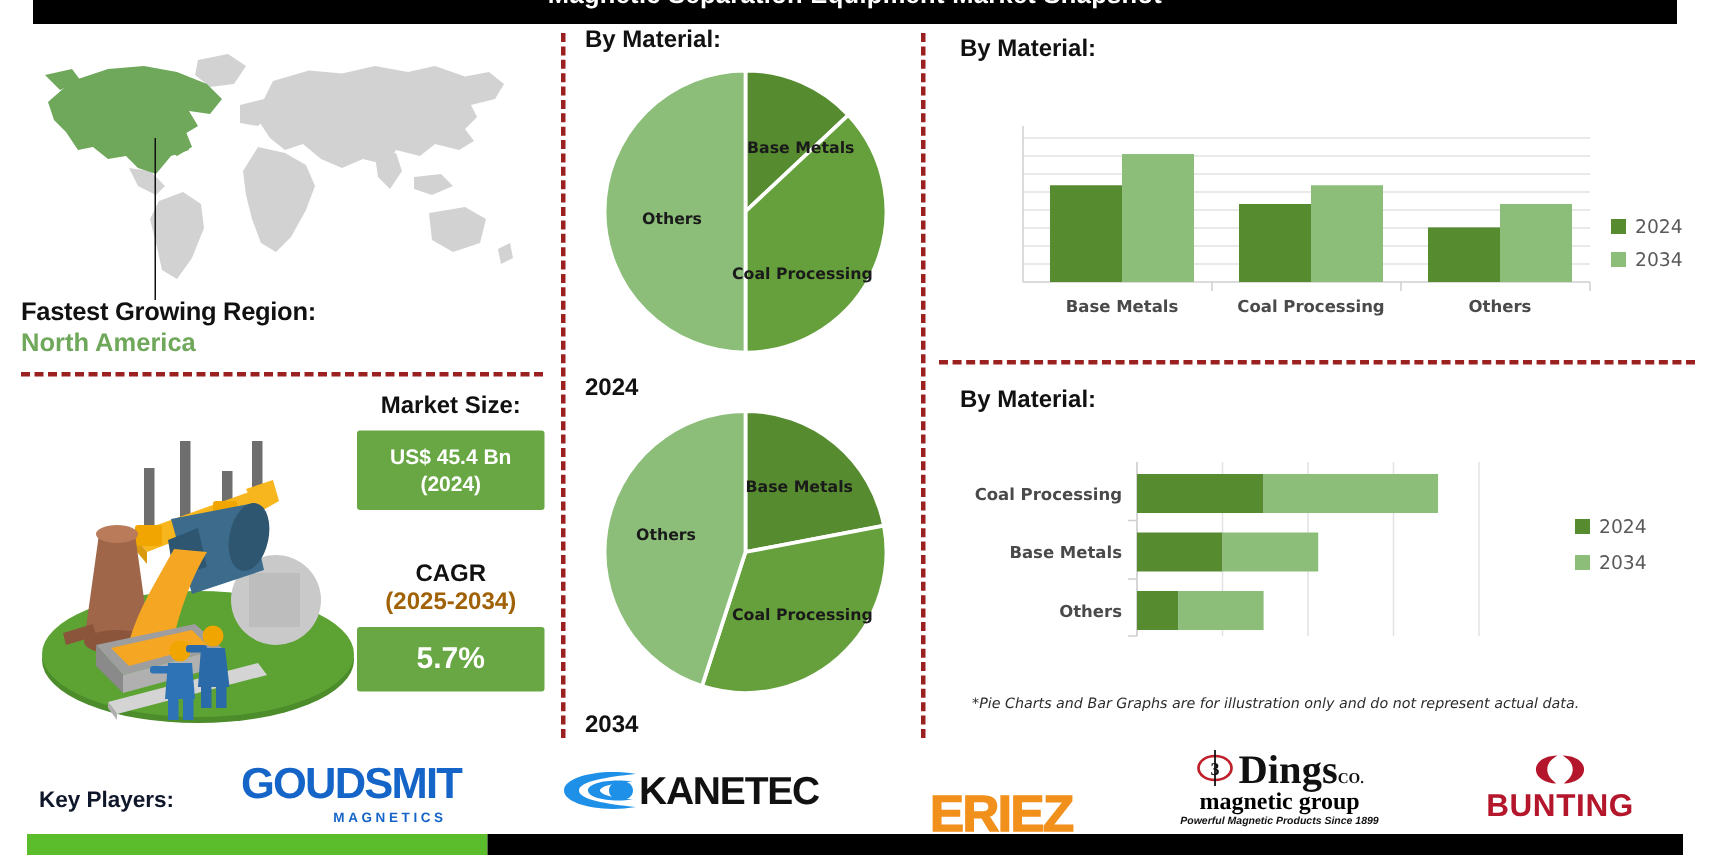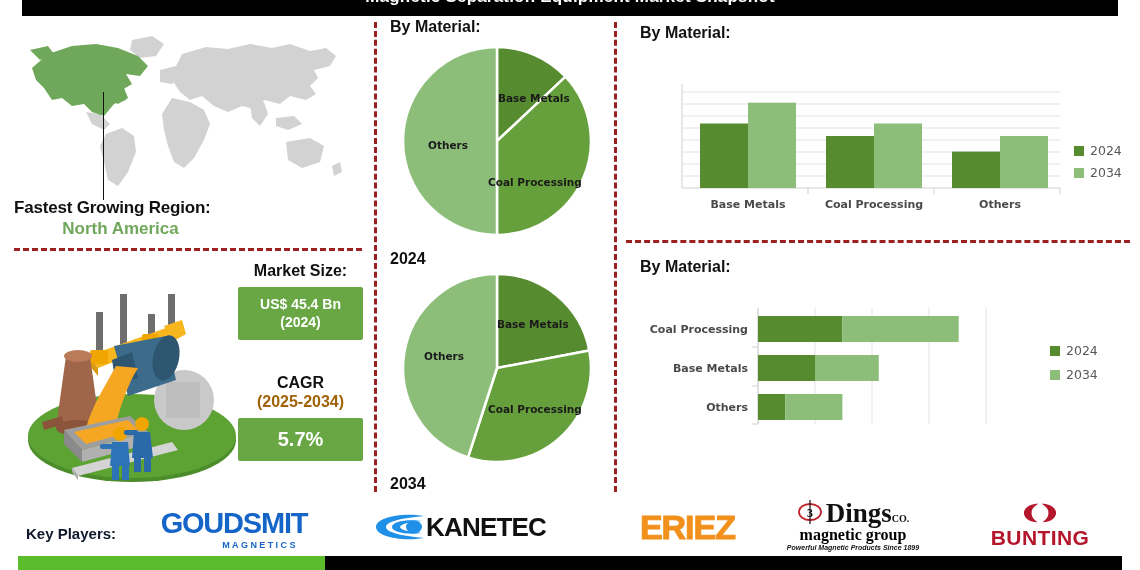--- a/index.html
+++ b/index.html
@@ -38,21 +38,21 @@
   .pointer-line {
     position: absolute; left: 103px; top: 92px; width: 0; height: 108px;
     border-left: 1.5px solid #111;
   }
   .region-block { position: absolute; left: 14px; top: 198px; width: 340px; }
   .region-label {
     font-size: 17px; font-weight: bold; color: #111; letter-spacing: -.2px;
   }
   .region-value {
     font-size: 17px; font-weight: bold; color: #6FA85A;
-    text-align: center; width: 213px; margin-top: 1px;
+    width: 213px; margin-top: 1px;
   }
 
   .illus { position: absolute; left: 16px; top: 272px; width: 228px; height: 220px; }
   .illus svg { width: 100%; height: 100%; display: block; }
 
   .stat-col { position: absolute; left: 238px; top: 262px; width: 125px; }
   .stat-head {
     font-size: 16px; font-weight: bold; color: #111; text-align: center;
     white-space: nowrap;
   }
@@ -116,21 +116,21 @@
     font-size: 9px; font-weight: bold; color: #1565C8;
     letter-spacing: 2.4px; margin-top: 2px; margin-left: 52px; white-space: nowrap;
   }
 
   .lg-kanetec { left: 360px; top: 510px; width: 200px; height: 34px; }
   .kanetec-txt {
     font-size: 26px; font-weight: bold; color: #111;
     letter-spacing: -.8px; white-space: nowrap;
   }
 
-  .lg-eriez { left: 600px; top: 508px; width: 135px; height: 38px; justify-content: flex-end; }
+  .lg-eriez { left: 600px; top: 524px; width: 135px; height: 38px; }
   .eriez-txt {
     font-size: 34px; font-weight: bold; color: #F2901C;
     letter-spacing: -1px; white-space: nowrap;
     -webkit-text-stroke: 1px #F2901C;
   }
 
   .lg-dings { left: 768px; top: 500px; width: 170px; height: 50px; flex-direction: column; }
   .dings-main {
     font-family: "Liberation Serif", serif;
     font-size: 27px; font-weight: bold; color: #111; line-height: 1;
@@ -387,20 +387,21 @@
 
       <g>
         <rect x="410" y="62" width="10" height="10" fill="#568B30"></rect>
         <text class="legend-txt" x="426" y="71">2024</text>
         <rect x="410" y="86" width="10" height="10" fill="#8CBE7A"></rect>
         <text class="legend-txt" x="426" y="95">2034</text>
       </g>
     </svg>
   </div>
 
+  <div class="footnote" style="left:648px; top:464px;">*Pie Charts and Bar Graphs are for illustration only and do not represent actual data.</div>
 
   <div class="footer"></div>
 
   <div class="key-players-lbl">Key Players:</div>
 
   <div class="logo lg-goudsmit">
     <div class="goudsmit-main">GOUDSMIT</div>
     <div class="goudsmit-sub">MAGNETICS</div>
   </div>
 

